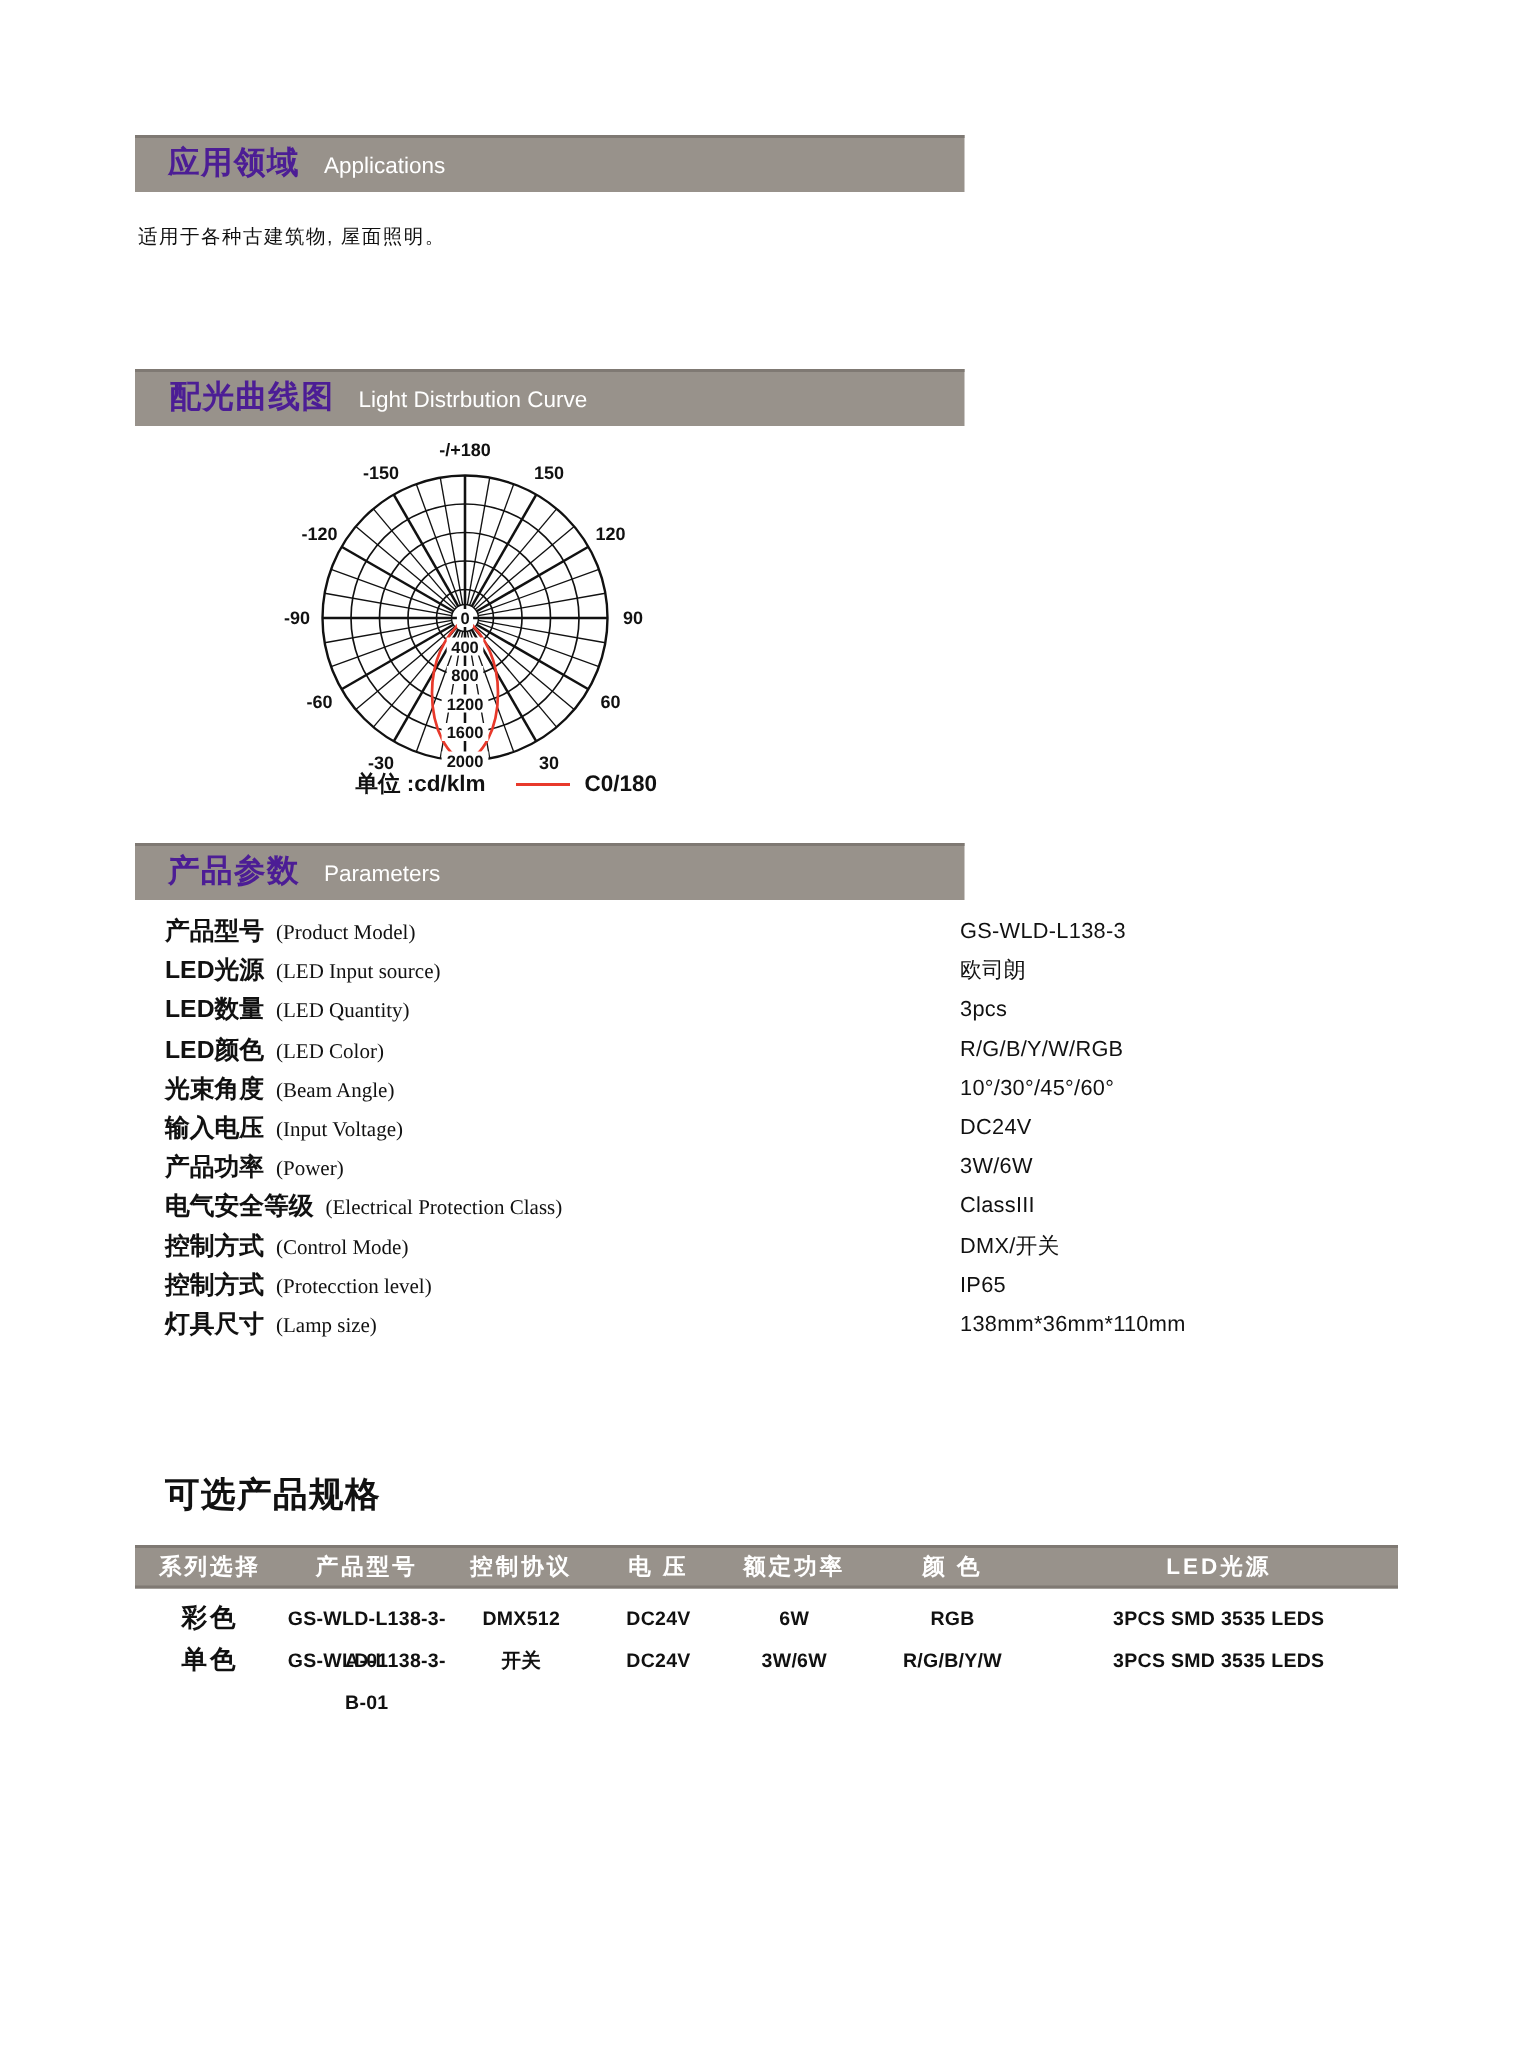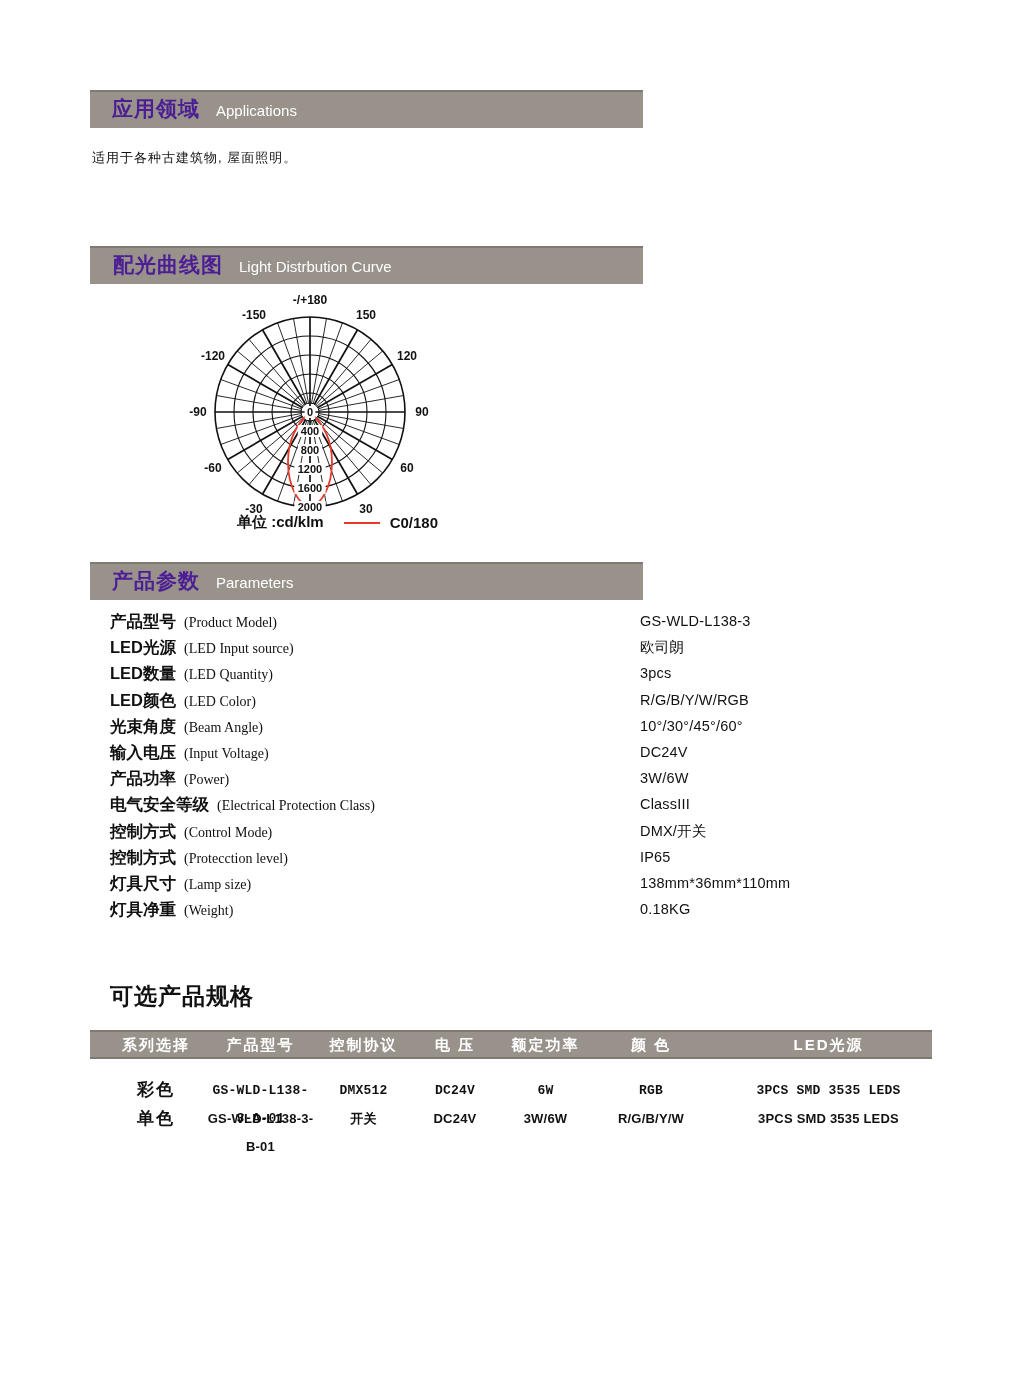--- a/index.html
+++ b/index.html
@@ -21,26 +21,26 @@
   .legend-line{display:inline-block;width:36px;height:2px;background:#e8392b;margin:0 10px 0 20px;}
   
   #params-list{position:absolute;left:110px;top:608px;width:820px;}
   .param-row{position:relative;height:26.2px;line-height:26.2px;white-space:nowrap;}
   .p-cn{font-size:16.5px;font-weight:bold;}
   .p-en{font-family:"Liberation Serif",serif;font-size:14px;margin-left:8px;}
   .p-val{position:absolute;left:530px;top:0;font-size:14.5px;letter-spacing:.2px;}
   
   .opt-title{position:absolute;left:110px;top:981px;font-size:23px;font-weight:bold;letter-spacing:1px;}
   .opt-table{position:absolute;left:90px;top:1030px;width:842px;}
-  .opt-grid{display:grid;grid-template-columns:100px 109px 97px 86px 95px 116px 239px;padding-left:16px;}
+  .opt-grid{display:grid;grid-template-columns:100px 109px 97px 86px 95px 116px 239px;}
   .opt-header{height:29px;line-height:25px;background:#98928b;color:#fff;
               border-top:2px solid #7f7973;border-bottom:2px solid #7f7973;box-sizing:border-box;}
   .opt-header .hcell{text-align:center;font-size:15px;font-weight:bold;letter-spacing:2px;}
   .opt-row{height:28px;line-height:28px;}
-  .opt-row:first-child{margin-top:18px;font-family:Liberation Mono, monospace;}
+  .opt-row:first-child{margin-top:6px;}
   .cell{text-align:center;font-size:13px;font-weight:bold;letter-spacing:.2px;}
   .cell-series{font-size:17px;letter-spacing:2px;}
 </style>
 </head>
 <body>
 
 <div class="page">
 
   <div class="section-bar bar-applications">
     <span class="bar-cn">应用领域</span>
@@ -135,21 +135,20 @@
       <div class="param-row"><span class="p-cn">LED光源</span><span class="p-en">(LED Input source)</span><span class="p-val">欧司朗</span></div>
       <div class="param-row"><span class="p-cn">LED数量</span><span class="p-en">(LED Quantity)</span><span class="p-val">3pcs</span></div>
       <div class="param-row"><span class="p-cn">LED颜色</span><span class="p-en">(LED Color)</span><span class="p-val">R/G/B/Y/W/RGB</span></div>
       <div class="param-row"><span class="p-cn">光束角度</span><span class="p-en">(Beam Angle)</span><span class="p-val">10°/30°/45°/60°</span></div>
       <div class="param-row"><span class="p-cn">输入电压</span><span class="p-en">(Input Voltage)</span><span class="p-val">DC24V</span></div>
       <div class="param-row"><span class="p-cn">产品功率</span><span class="p-en">(Power)</span><span class="p-val">3W/6W</span></div>
       <div class="param-row"><span class="p-cn">电气安全等级</span><span class="p-en">(Electrical Protection Class)</span><span class="p-val">ClassIII</span></div>
       <div class="param-row"><span class="p-cn">控制方式</span><span class="p-en">(Control Mode)</span><span class="p-val">DMX/开关</span></div>
       <div class="param-row"><span class="p-cn">控制方式</span><span class="p-en">(Protecction level)</span><span class="p-val">IP65</span></div>
       <div class="param-row"><span class="p-cn">灯具尺寸</span><span class="p-en">(Lamp size)</span><span class="p-val">138mm*36mm*110mm</span></div>
-      <div class="param-row"><span class="p-cn">灯具净重</span><span class="p-en">(Weight)</span><span class="p-val">0.18KG</span></div>
     </div>
 
   <div class="opt-title">可选产品规格</div>
   <div class="opt-table">
     <div class="opt-grid opt-header" id="opt-header">
         <div class="hcell">系列选择</div>
         <div class="hcell">产品型号</div>
         <div class="hcell">控制协议</div>
         <div class="hcell">电 压</div>
         <div class="hcell">额定功率</div>

